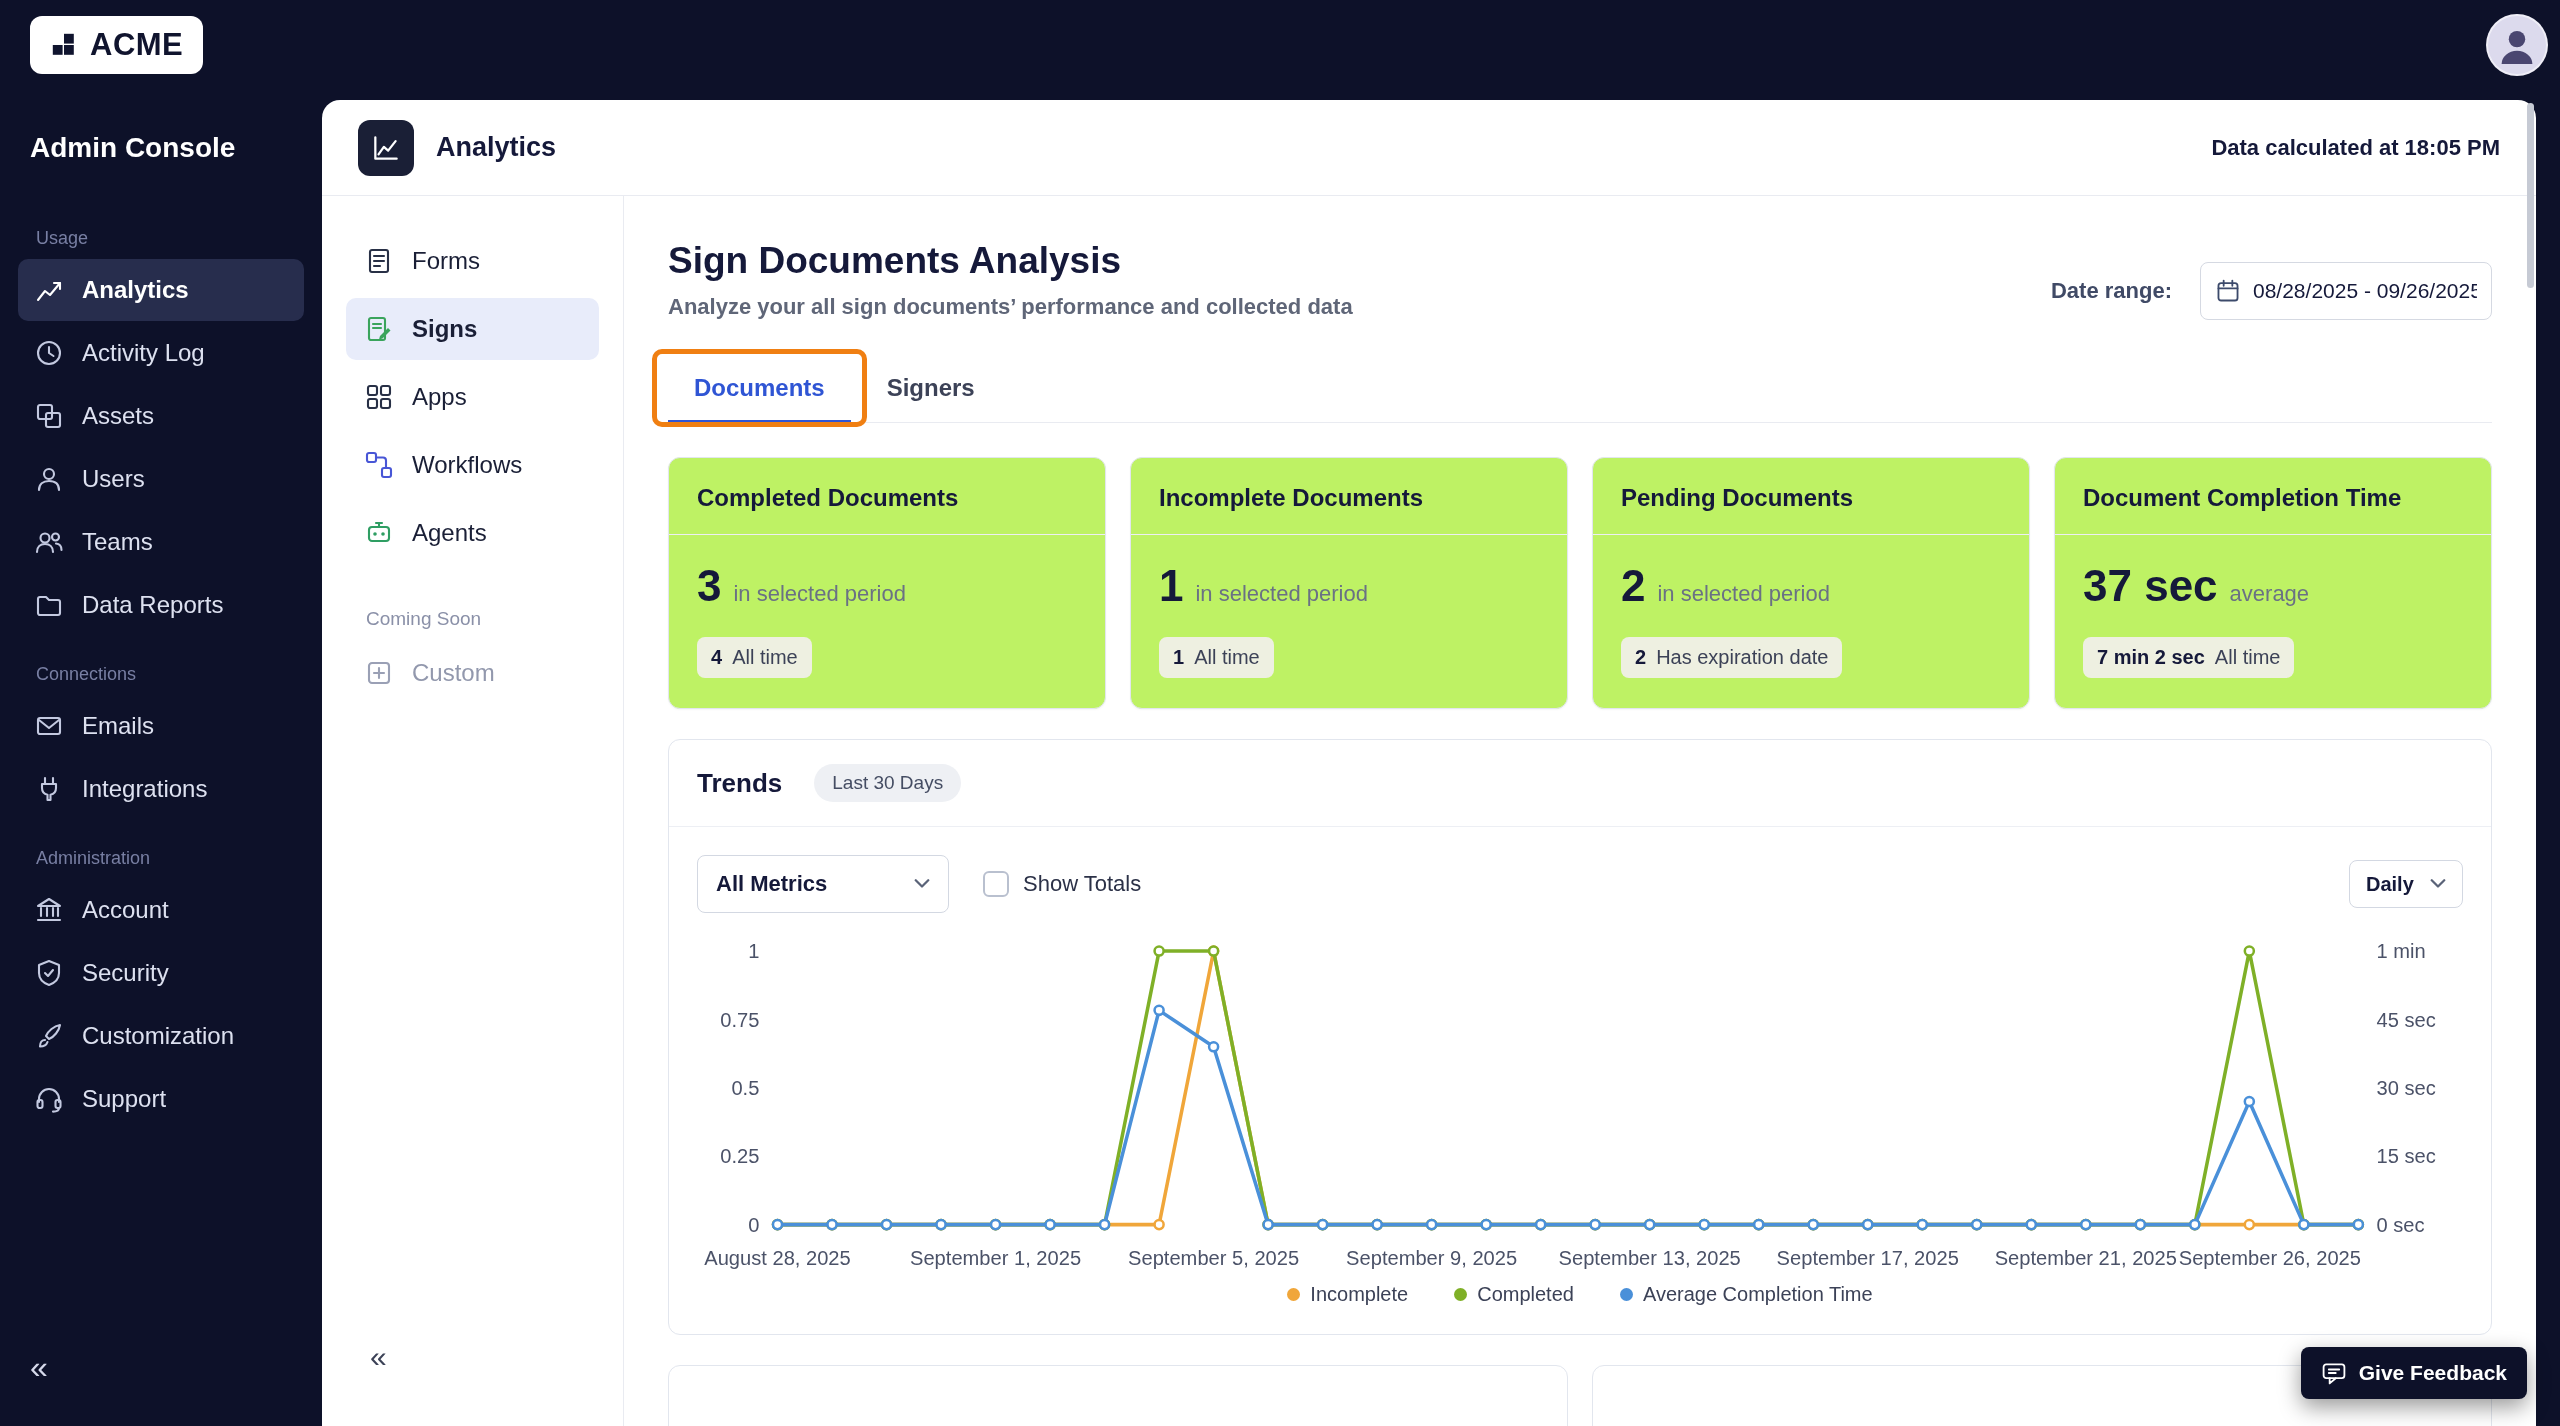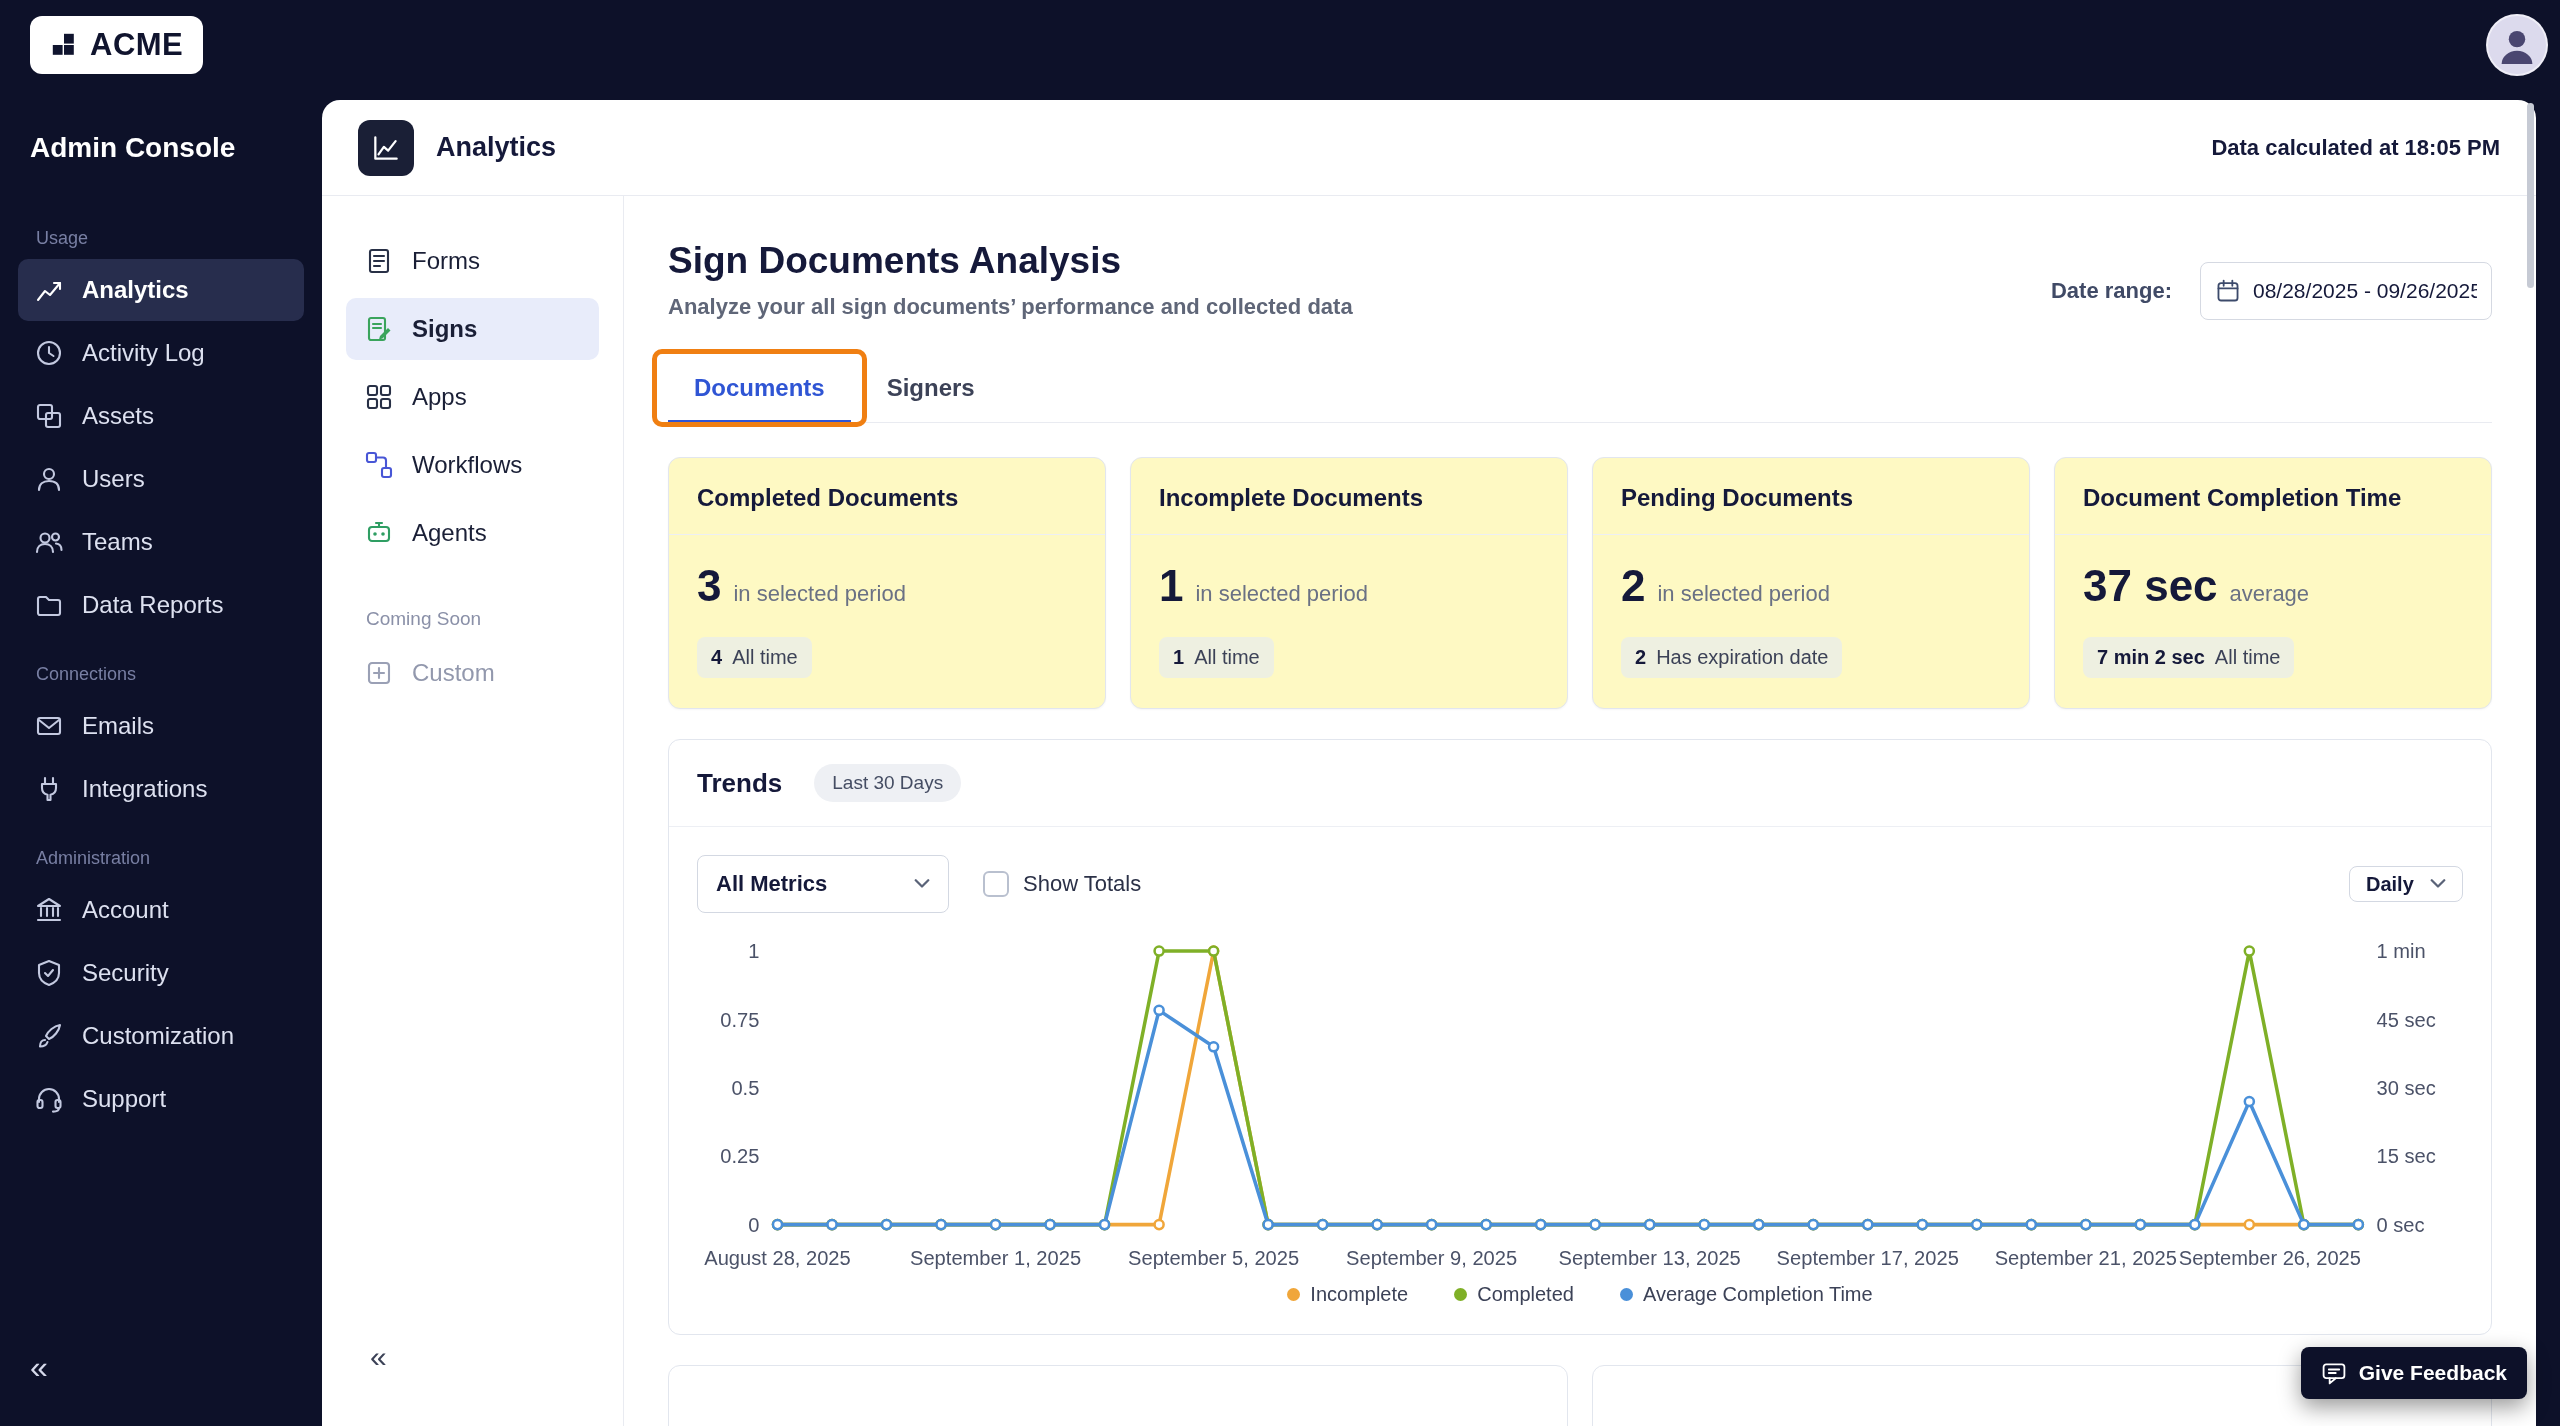--- a/index.html
+++ b/index.html
@@ -95,42 +95,42 @@
   .tabs-row { margin-top:36px; border-bottom:1px solid #e9ebf1; display:flex; gap:10px; }
   .tab { position:relative; padding:18px 26px; font-size:24px; font-weight:600; color:#3c4257; cursor:pointer; }
   .tab.active { color:#2f55d4; border-bottom:3px solid #2f55d4; margin-bottom:-1px; }
   .annotation-box {
     position:absolute; left:-16px; right:-16px; top:-7px; bottom:-7px;
     border:5px solid #f07f12; border-radius:10px; pointer-events:none;
   }
 
   
   .stats-grid { margin-top:34px; display:grid; grid-template-columns:repeat(4,1fr); gap:24px; }
-  .stat-card { background:#fef9c3; border:1px solid #e2e6ee; border-radius:12px; box-shadow:0 1px 2px rgba(16,24,40,0.04); }
+  .stat-card { background:#bef264; border:1px solid #e2e6ee; border-radius:12px; box-shadow:0 1px 2px rgba(16,24,40,0.04); }
   .stat-title { padding:26px 28px 22px; font-size:24px; font-weight:600; color:#15193a; border-bottom:1px solid #edeff4; }
   .stat-body { padding:26px 28px 30px; }
   .stat-value-row { display:flex; align-items:baseline; gap:12px; }
   .stat-value { font-size:44px; font-weight:800; color:#15193a; }
   .stat-caption { font-size:22px; color:#6a7184; }
   .stat-badge { margin-top:26px; display:inline-flex; align-items:center; gap:10px; background:#eef0e1; border-radius:8px; padding:9px 14px; }
   .stat-badge b { font-size:20px; font-weight:700; color:#15193a; }
   .stat-badge span { font-size:20px; color:#3c4257; }
 
   
   .trends-card { margin-top:30px; background:#fff; border:1px solid #e2e6ee; border-radius:12px; }
   .trends-head { display:flex; align-items:center; gap:32px; padding:24px 28px; border-bottom:1px solid #edeff4; }
   .trends-title { font-size:26px; font-weight:700; color:#15193a; }
   .trends-pill { background:#eef0f4; border-radius:999px; padding:8px 18px; font-size:19px; color:#454d63; }
   .trends-controls { display:flex; align-items:center; padding:28px 28px 10px; }
   .select-box {
     border:1px solid #d3d8e2; border-radius:8px; background:#fff; cursor:pointer;
     display:flex; align-items:center; justify-content:space-between; gap:8px;
   }
   .select-metrics { width:252px; height:58px; padding:0 18px; font-size:22px; font-weight:700; color:#15193a; }
-  .select-interval { width:114px; height:36px; padding:0 16px; font-size:20px; font-weight:600; color:#15193a; margin-left:auto; }
+  .select-interval { width:114px; height:48px; padding:0 16px; font-size:20px; font-weight:600; color:#15193a; margin-left:auto; }
   .chev { color:#5a6378; width:16px; height:10px; flex:0 0 16px; }
   .totals-group { display:flex; align-items:center; gap:14px; margin-left:34px; cursor:pointer; }
   .checkbox { width:26px; height:26px; border:2px solid #b9c0cf; border-radius:6px; background:#fff; }
   .totals-label { font-size:22px; font-weight:400; color:#2b3147; }
   .chart-wrap { padding:12px 22px 0; }
   .chart-wrap svg { width:100%; height:auto; display:block; }
   .tick { font-family:"Liberation Sans", sans-serif; font-size:20px; fill:#4b5268; }
   .legend-row { display:flex; justify-content:center; gap:46px; padding:10px 0 28px; }
   .legend-item { display:flex; align-items:center; gap:10px; cursor:pointer; }
   .legend-dot { width:13px; height:13px; border-radius:50%; }

